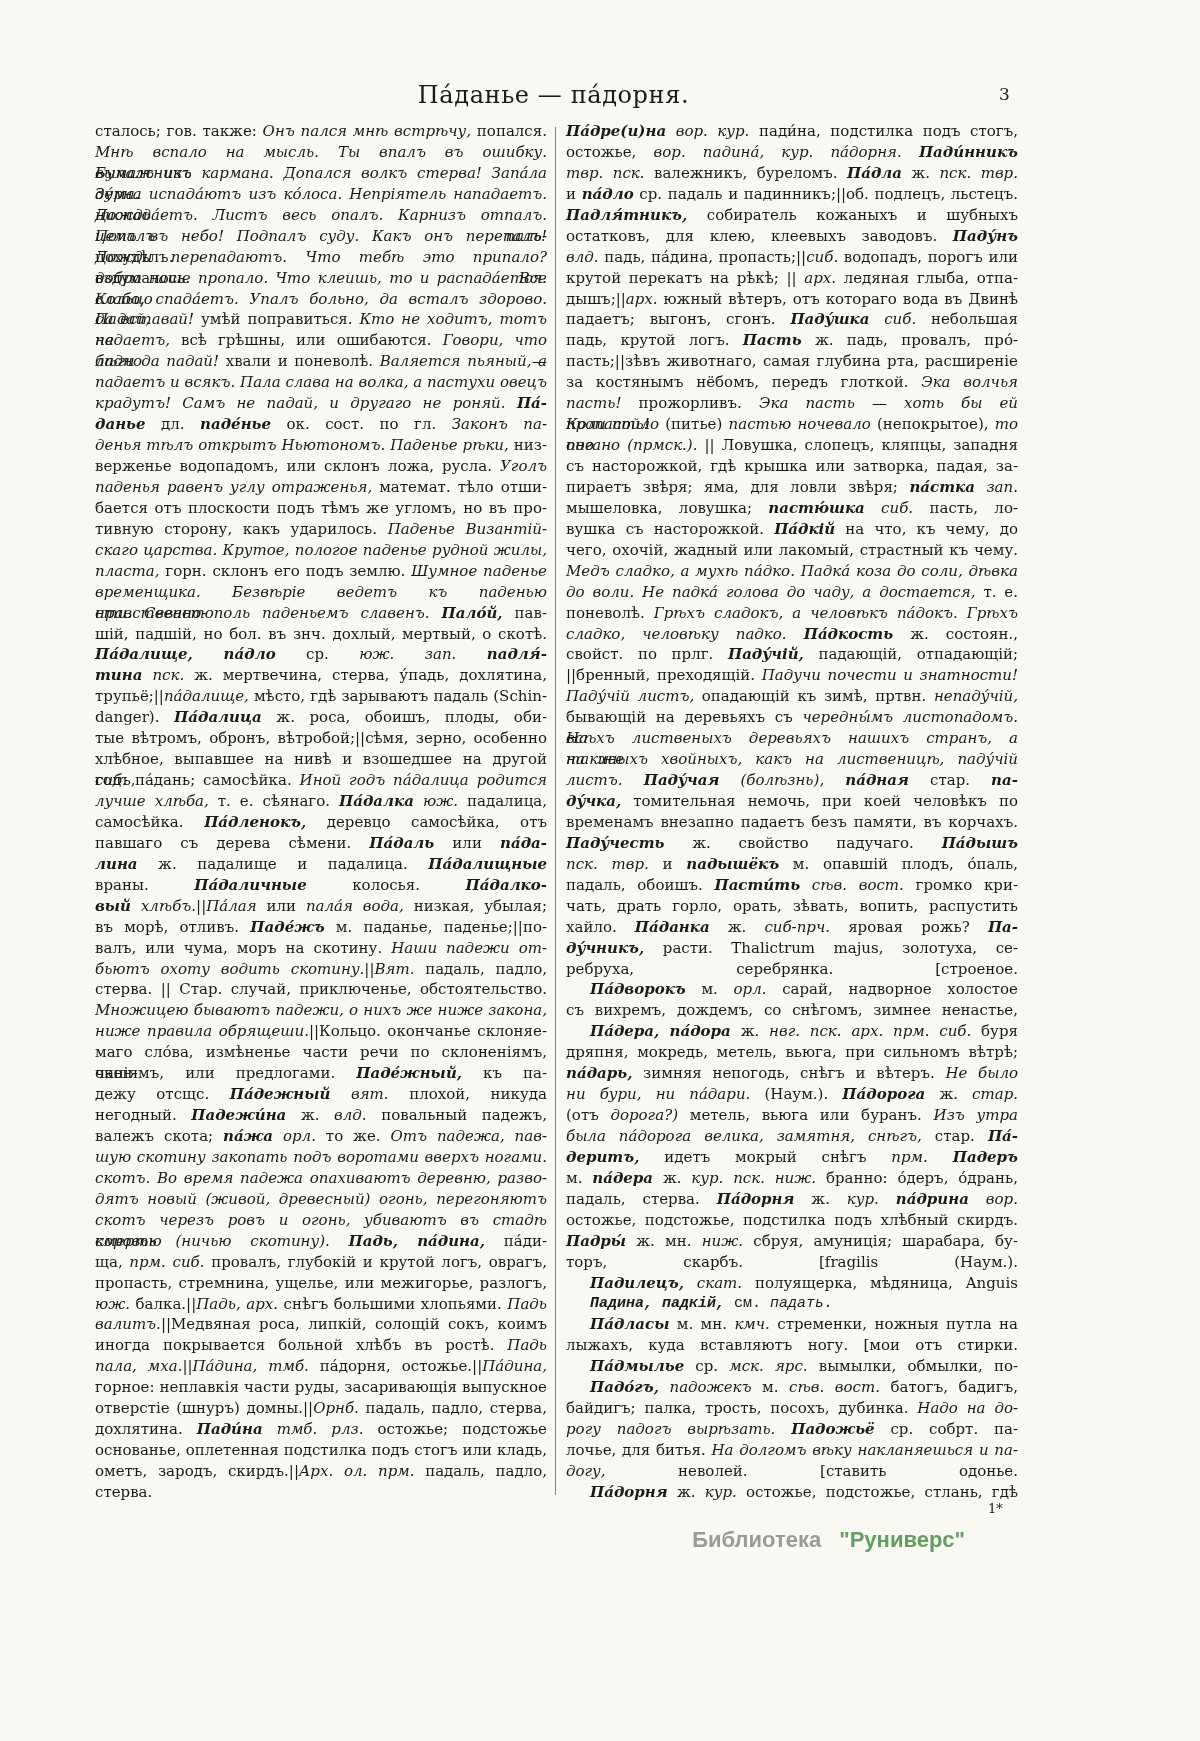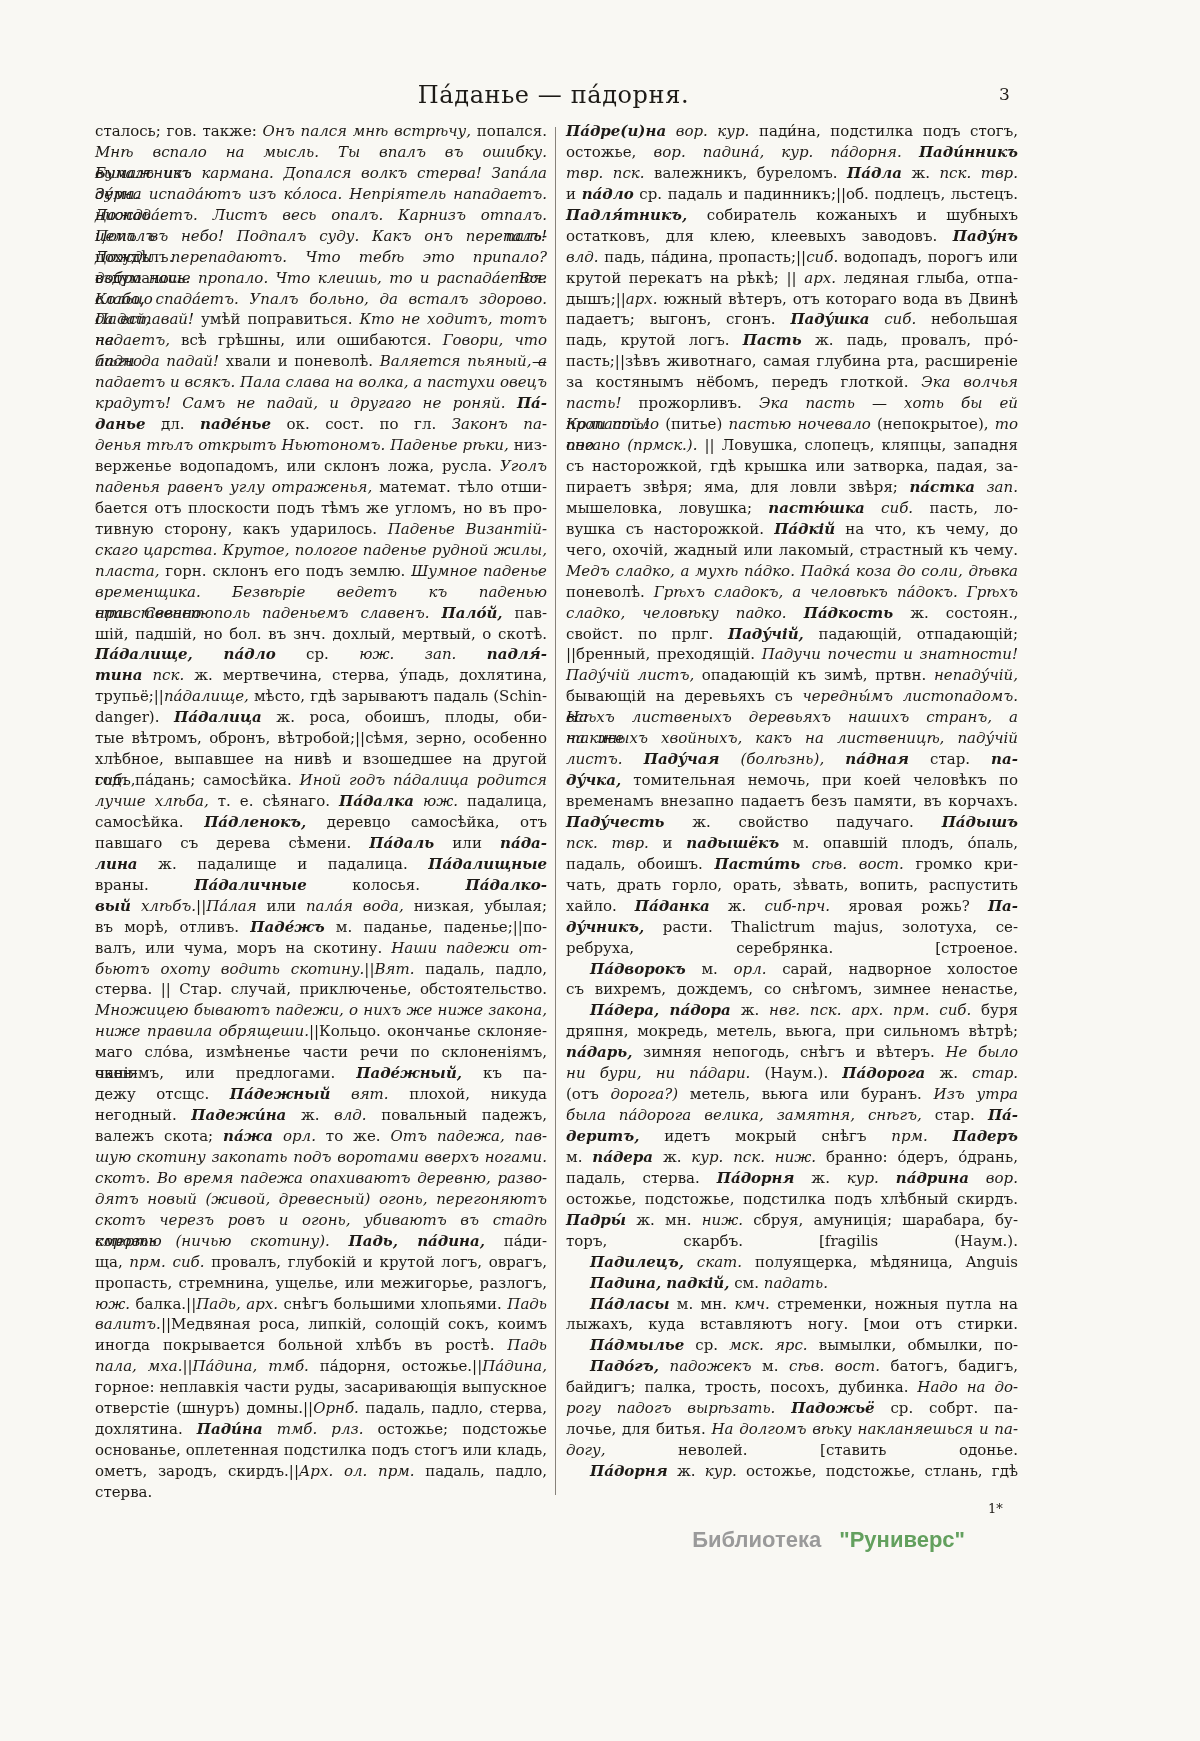--- a/index.html
+++ b/index.html
@@ -17,21 +17,21 @@
   .divider{position:absolute;left:555px;top:127px;width:1px;height:1368px;background:var(--divider,#87827a);}
   .col{position:absolute;top:121px;width:452px;font-size:15px;line-height:20.95px;}
   .col-left{left:95px;}
   .col-right{left:566px;}
   .line{
     height:20.95px;
     text-align:justify;text-align-last:justify;text-justify:inter-word;
     white-space:normal;
   }
   .line.ind{text-indent:24px;}
-  .line.noj{text-align-last:left;}
+  .line.noj{text-align-last:left;font-family:Liberation Mono, monospace;}
   .hw{font-weight:bold;font-style:italic;}
   .it{font-style:italic;}
   .sig{position:absolute;top:1501px;left:988px;font-size:13px;}
   .watermark{
     position:absolute;top:1527px;right:235px;
     font-family:"Liberation Sans","DejaVu Sans",sans-serif;
     font-size:22px;font-weight:bold;white-space:nowrap;
   }
   .wm-lib{color:var(--wmgray,#9a9a9a);margin-right:18px;}
   .wm-name{color:var(--wmgreen,#63a05e);}
@@ -126,20 +126,21 @@
     <div class="line"><span>за костянымъ нёбомъ, передъ глоткой. </span><span class="it">Эка волчья</span></div>
     <div class="line"><span class="it">пасть!</span><span> прожорливъ. </span><span class="it">Эка пасть — хоть бы ей пропасть!</span></div>
     <div class="line"><span class="it">Коли пойло</span><span> (питье) </span><span class="it">пастью ночевало</span><span> (непокрытое), </span><span class="it">то оно</span></div>
     <div class="line"><span class="it">погано (прмск.).</span><span> || Ловушка, слопецъ, кляпцы, западня</span></div>
     <div class="line"><span>съ насторожкой, гдѣ крышка или затворка, падая, за-</span></div>
     <div class="line"><span>пираетъ звѣря; яма, для ловли звѣря; </span><span class="hw">па́стка</span><span> </span><span class="it">зап.</span></div>
     <div class="line"><span>мышеловка, ловушка; </span><span class="hw">пастю́шка</span><span> </span><span class="it">сиб.</span><span> пасть, ло-</span></div>
     <div class="line"><span>вушка съ насторожкой. </span><span class="hw">Па́дкій</span><span> на что, къ чему, до</span></div>
     <div class="line"><span>чего, охочій, жадный или лакомый, страстный къ чему.</span></div>
     <div class="line"><span class="it">Медъ сладко, а мухѣ па́дко. Падка́ коза до соли, дѣвка</span></div>
+    <div class="line"><span class="it">до воли. Не падка́ голова до чаду, а достается,</span><span> т. е.</span></div>
     <div class="line"><span>поневолѣ. </span><span class="it">Грѣхъ сладокъ, а человѣкъ па́докъ. Грѣхъ</span></div>
     <div class="line"><span class="it">сладко, человѣку падко.</span><span> </span><span class="hw">Па́дкость</span><span> ж. состоян.,</span></div>
     <div class="line"><span>свойст. по прлг. </span><span class="hw">Паду́чій,</span><span> падающій, отпадающій;</span></div>
     <div class="line"><span>||бренный, преходящій. </span><span class="it">Падучи почести и знатности!</span></div>
     <div class="line"><span class="it">Паду́чій листъ,</span><span> опадающій къ зимѣ, пртвн. </span><span class="it">непаду́чій,</span></div>
     <div class="line"><span>бывающій на деревьяхъ съ </span><span class="it">чередны́мъ листопадомъ. На</span></div>
     <div class="line"><span class="it">всѣхъ лиственыхъ деревьяхъ нашихъ странъ, а также</span></div>
     <div class="line"><span class="it">на иныхъ хвойныхъ, какъ на лиственицѣ, паду́чій</span></div>
     <div class="line"><span class="it">листъ.</span><span> </span><span class="hw">Паду́чая</span><span> </span><span class="it">(болѣзнь),</span><span> </span><span class="hw">па́дная</span><span> стар. </span><span class="hw">па-</span></div>
     <div class="line"><span class="hw">ду́чка,</span><span> томительная немочь, при коей человѣкъ по</span></div>

